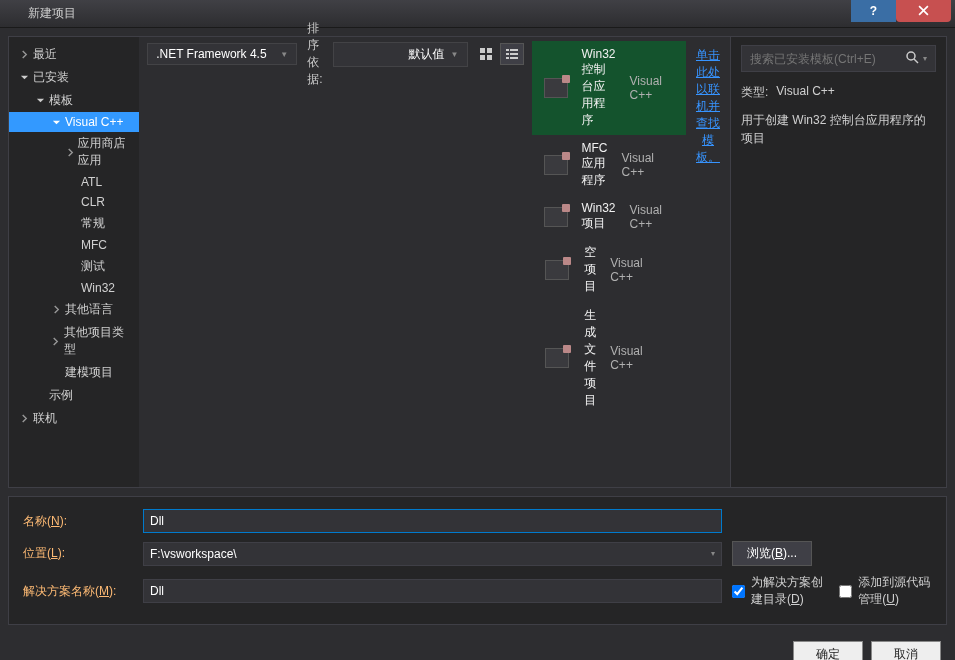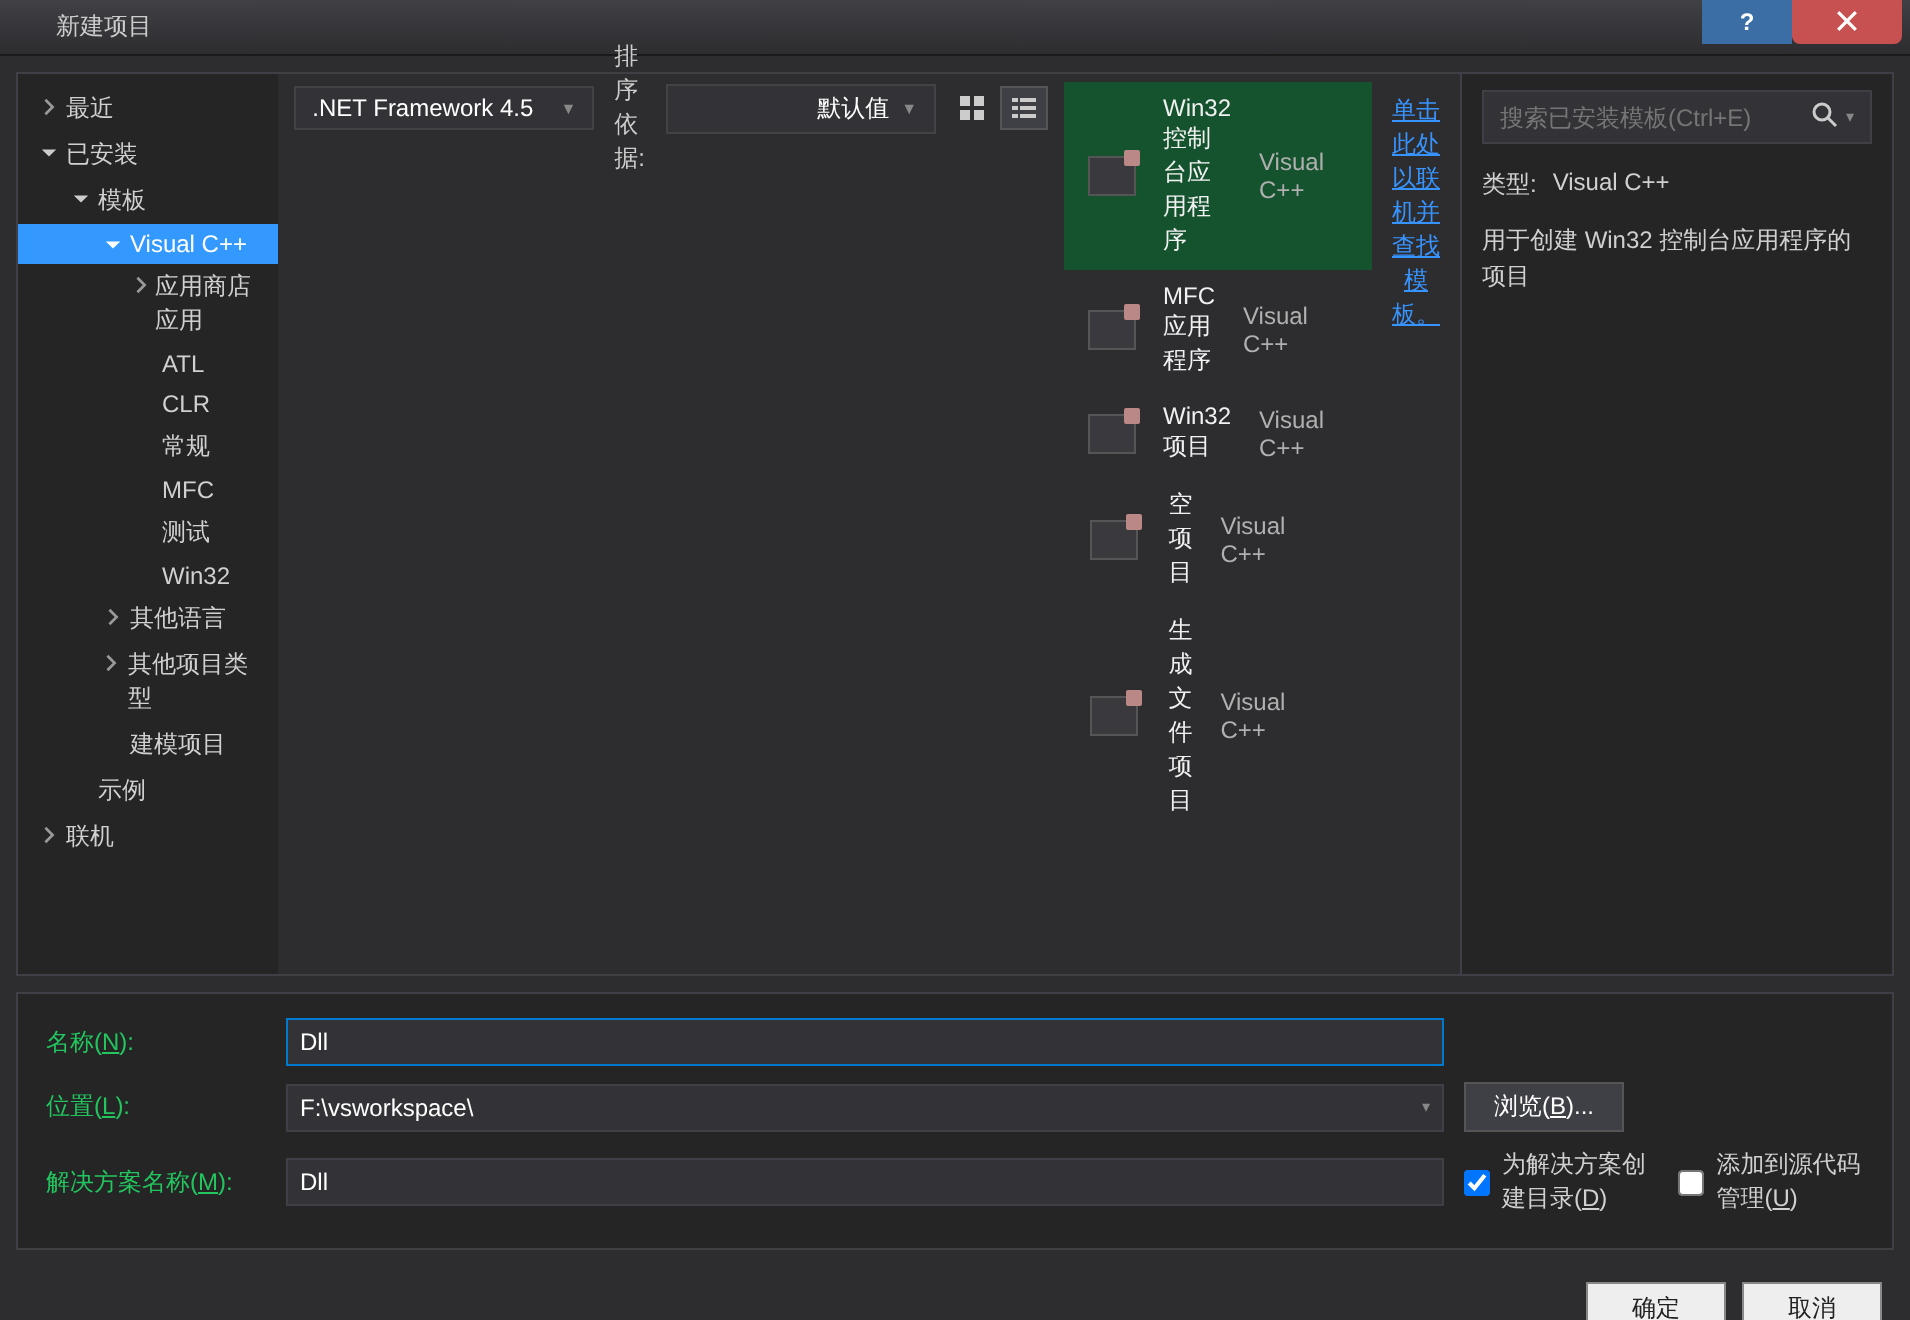--- a/index.html
+++ b/index.html
@@ -12,21 +12,21 @@
 .titlebar-btn { width: 45px; height: 22px; display: flex; align-items: center; justify-content: center; margin-top: -6px; }
 .help-btn { background: #3a6ea5; color: #fff; font-weight: bold; }
 .close-btn { background: #c75050; color: #fff; width: 55px; border-radius: 0 0 4px 4px; margin-right: 4px; }
 .close-btn svg { width: 11px; height: 11px; }
 
 
 .main { display: flex; height: 452px; background: #252526; border: 1px solid #3f3f46; margin: 8px; }
 
 
 .sidebar { width: 215px; background: #252526; padding: 6px 0; overflow-y: auto; }
-.tree-item { display: flex; align-items: flex-start; padding: 3px 8px; cursor: pointer; color: #d0d0d0; }
+.tree-item { display: flex; align-items: center; padding: 3px 8px; cursor: pointer; color: #d0d0d0; }
 .tree-item.selected { background: #3399ff; color: #fff; }
 .tree-arrow { width: 14px; height: 14px; display: inline-flex; align-items: center; justify-content: center; margin-right: 2px; }
 .tree-arrow svg { width: 9px; height: 9px; }
 .tree-indent-0 { padding-left: 8px; }
 .tree-indent-1 { padding-left: 24px; }
 .tree-indent-2 { padding-left: 40px; }
 .tree-indent-3 { padding-left: 56px; }
 
 
 .center { flex: 1; display: flex; background: #2d2d30; }
@@ -56,21 +56,21 @@
 .search-box { background: #333337; border: 1px solid #3f3f46; padding: 4px 8px; display: flex; align-items: center; margin-bottom: 12px; }
 .search-box input { flex: 1; background: transparent; border: none; color: #999; outline: none; font-size: 12px; }
 .search-icon { color: #ccc; }
 .info-line { display: flex; gap: 8px; margin-bottom: 10px; color: #d0d0d0; }
 .info-label { color: #d0d0d0; }
 .info-desc { color: #d0d0d0; line-height: 1.5; }
 
 
 .bottom { margin: 0 8px 8px 8px; background: #252526; border: 1px solid #3f3f46; padding: 12px 14px 8px 14px; }
 .form-row { display: flex; align-items: center; margin-bottom: 8px; gap: 10px; }
-.form-label { width: 110px; color: #22c55e; }
+.form-label { width: 110px; color: #fdba74; }
 .form-label u { text-decoration: underline; }
 .form-input { flex: 1; background: #333337; border: 1px solid #3f3f46; color: #fff; padding: 4px 6px; font-size: 12px; outline: none; }
 .form-input.focused { border-color: #007acc; }
 .form-combo { flex: 1; background: #333337; border: 1px solid #3f3f46; color: #fff; padding: 4px 6px; display: flex; align-items: center; justify-content: space-between; }
 .browse-btn { background: #3f3f46; border: 1px solid #555; color: #fff; padding: 3px 14px; cursor: pointer; font-size: 12px; }
 .checkbox-col { width: 200px; display: flex; flex-direction: row; gap: 6px; }
 .checkbox-row { display: flex; align-items: center; gap: 6px; color: #d0d0d0; }
 .checkbox-row input { width: 13px; height: 13px; }
 
 

